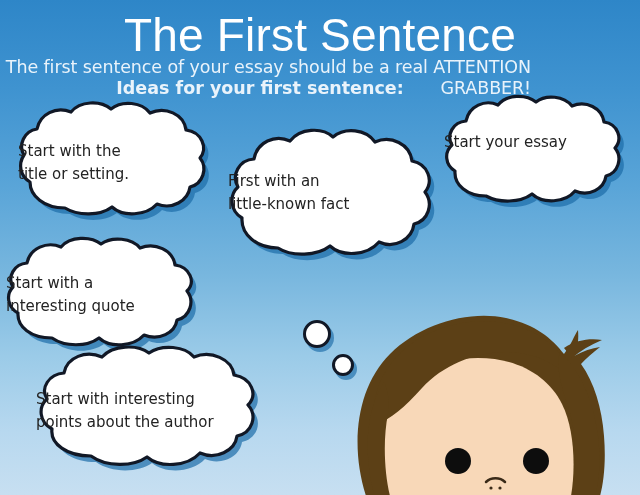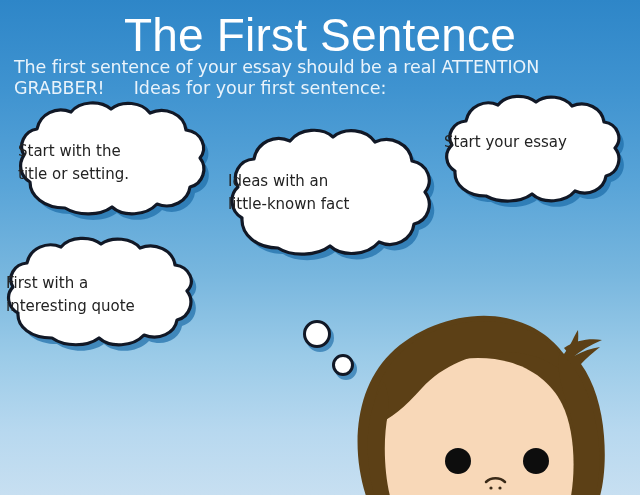--- a/index.html
+++ b/index.html
@@ -35,40 +35,39 @@
     line-height: 42px;
     font-weight: 300;
     font-family: "Liberation Sans", sans-serif;
     letter-spacing: 0.2px;
   }
   #subtitle-1 {
     position: absolute;
     top: 57px;
     left: 0;
     width: 531px;
-    text-align: left;
+    text-align: right;
     color: #e9f3fb;
     font-size: 17.5px;
     line-height: 21px;
     font-family: "DejaVu Sans", sans-serif;
     font-weight: 400;
     letter-spacing: -0.1px;
-    margin-left: 14px;
   }
   #subtitle-2 {
     position: absolute;
     top: 78px;
     left: 0;
     width: 520px;
     text-align: center;
     color: #e9f3fb;
     font-size: 17.5px;
     line-height: 21px;
     font-family: "DejaVu Sans", sans-serif;
-    font-weight: 400;
+    font-weight: 700;
   }
 
   
   .cloud {
     position: absolute;
   }
   .cloud svg {
     display: block;
     overflow: visible;
   }
@@ -163,21 +162,21 @@
                  C206,76 200,93 186,96 C184,112 166,121 151,114
                  C139,128 114,129 102,118 C89,128 64,129 50,120 Z" fill="#1c6ca8" opacity="0.7"></path>
       </g>
       <path d="M50,120 C28,120 13,106 14,90 C2,83 1,67 10,59 C3,47 11,32 26,31
                C29,14 47,6 62,13 C72,0 94,-1 105,9 C117,-1 138,1 147,14
                C163,7 182,16 184,33 C200,36 206,53 197,64
                C206,76 200,93 186,96 C184,112 166,121 151,114
                C139,128 114,129 102,118 C89,128 64,129 50,120 Z" fill="#ffffff" stroke="#111826" stroke-width="3.2" stroke-linejoin="round"></path>
     </svg>
     <div class="cloud-text">
-      <div>Ideas with an</div>
+      <div>First with an</div>
       <div>little-known fact</div>
     </div>
   </div>
 
   <div class="cloud" id="cloud-question">
     <svg viewBox="0 0 216 122" width="216" height="122">
       <g transform="translate(5,6)">
         <path d="M42,98 C23,98 10,87 11,73 C1,67 0,54 8,47 C2,37 9,24 22,23
                  C25,8 41,1 54,7 C63,-4 82,-4 92,4 C102,-4 120,-2 128,8
                  C142,2 158,10 160,24 C174,26 179,41 171,50
@@ -204,25 +203,45 @@
                  C189,61 184,77 171,80 C169,93 153,101 138,95
                  C127,107 104,108 93,98 C81,107 59,107 46,98 Z" fill="#1c6ca8" opacity="0.7"></path>
       </g>
       <path d="M46,98 C25,98 11,87 12,73 C1,67 0,54 7,47 C1,37 8,24 21,23
                C24,8 41,1 55,7 C64,-4 85,-4 95,4 C106,-4 126,-2 134,8
                C149,2 167,10 169,25 C184,27 190,42 181,51
                C189,61 184,77 171,80 C169,93 153,101 138,95
                C127,107 104,108 93,98 C81,107 59,107 46,98 Z" fill="#ffffff" stroke="#111826" stroke-width="3.2" stroke-linejoin="round"></path>
     </svg>
     <div class="cloud-text">
-      <div>First with a</div>
+      <div>Start with a</div>
       <div>interesting quote</div>
     </div>
   </div>
 
+  <div class="cloud" id="cloud-author">
+    <svg viewBox="0 0 300 132" width="300" height="132">
+      <g transform="translate(5,6)">
+        <path d="M55,106 C31,106 14,94 16,79 C3,72 2,57 11,49 C4,38 13,24 28,23
+                 C31,7 50,0 66,7 C77,-5 101,-6 113,3 C126,-6 149,-4 158,7
+                 C175,0 196,9 198,25 C216,28 222,45 212,55
+                 C222,66 216,83 201,86 C199,101 180,110 164,103
+                 C151,117 124,118 111,107 C97,117 70,117 55,106 Z" fill="#1c6ca8" opacity="0.7"></path>
+      </g>
+      <path d="M55,106 C31,106 14,94 16,79 C3,72 2,57 11,49 C4,38 13,24 28,23
+               C31,7 50,0 66,7 C77,-5 101,-6 113,3 C126,-6 149,-4 158,7
+               C175,0 196,9 198,25 C216,28 222,45 212,55
+               C222,66 216,83 201,86 C199,101 180,110 164,103
+               C151,117 124,118 111,107 C97,117 70,117 55,106 Z" fill="#ffffff" stroke="#111826" stroke-width="3.2" stroke-linejoin="round"></path>
+    </svg>
+    <div class="cloud-text">
+      <div>Start with interesting</div>
+      <div>points about the author</div>
+    </div>
+  </div>
 
   <div class="bubble" id="bubble-large"></div>
   <div class="bubble" id="bubble-small"></div>
 
   <div id="boy">
     <svg viewBox="0 0 312 200" width="312" height="200">
 
       <path d="M38,200 C22,150 28,92 62,58 C92,28 140,14 178,22
                C206,28 224,42 236,58 C244,47 246,40 250,34
                C251,46 249,54 246,60 C255,55 264,52 272,51

